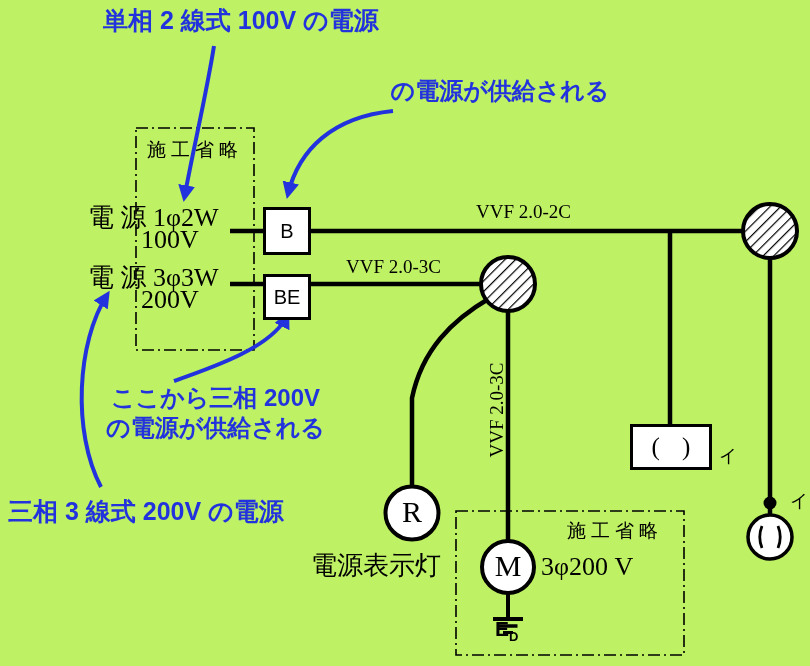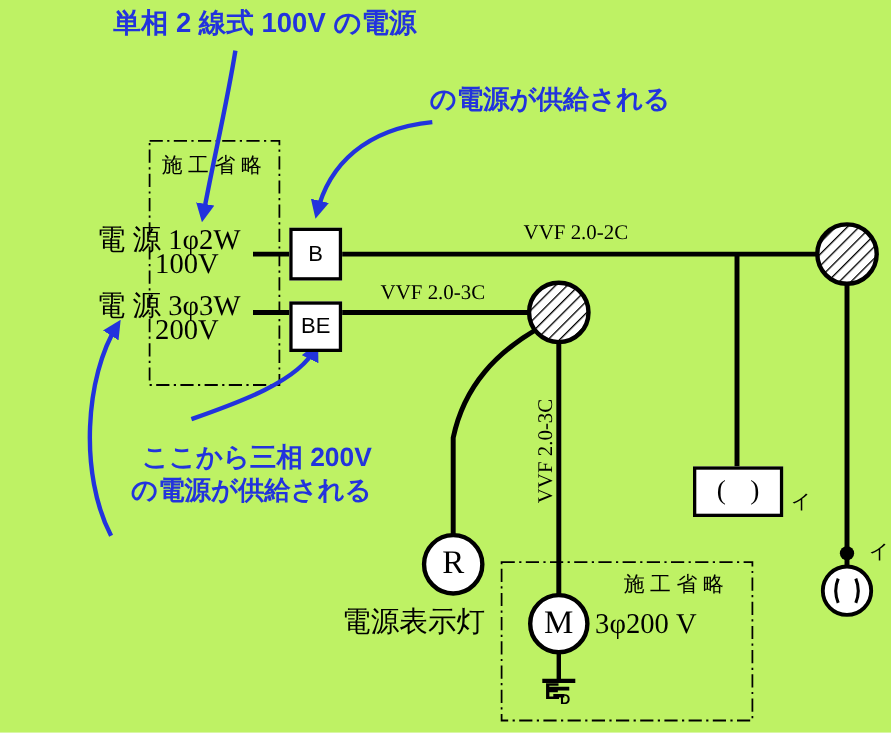--- a/index.html
+++ b/index.html
@@ -98,24 +98,25 @@
       <path class="blue-arrow" d="M393 111 C333 117 299 149 288 194" marker-end="url(#arrowhead)"></path>
       <path class="blue-arrow" d="M174 381 C214 367 272 347 287 316" marker-end="url(#arrowhead)"></path>
       <path class="blue-arrow" d="M101 487 C72 432 77 342 107 295" marker-end="url(#arrowhead)"></path>
     </g>
   </svg>
 
   <div class="abs blue-note big" style="left:103px; top:4px;">単相 2 線式 100V の電源</div>
   <div class="abs blue-note center" style="left:378px; top:76px; width:244px; line-height:30px;">
     <div>の電源が供給される</div>
   </div>
-  <div class="abs blue-note center" style="left:93px; top:402px; width:245px; line-height:30px;text-align:right;">
+  <div class="abs blue-note center" style="left:93px; top:383px; width:245px; line-height:30px;">
     <div>ここから三相 200V</div>
     <div>の電源が供給される</div>
   </div>
+  <div class="abs blue-note big" style="left:8px; top:495px;">三相 3 線式 200V の電源</div>
 
   <div class="abs txt serif panel-label" style="left:147px; top:137px;">施工省略</div>
   <div class="abs txt serif src-label" style="left:88px; top:200px;">電 源 1φ2W</div>
   <div class="abs txt serif src-label" style="left:141px; top:225px;">100V</div>
   <div class="abs txt serif src-label" style="left:88px; top:260px;">電 源 3φ3W</div>
   <div class="abs txt serif src-label" style="left:141px; top:285px;">200V</div>
 
   <div class="devbox" style="left:263px; top:207px; width:48px; height:48px;">
     <span class="breaker-letter">B</span>
   </div>

